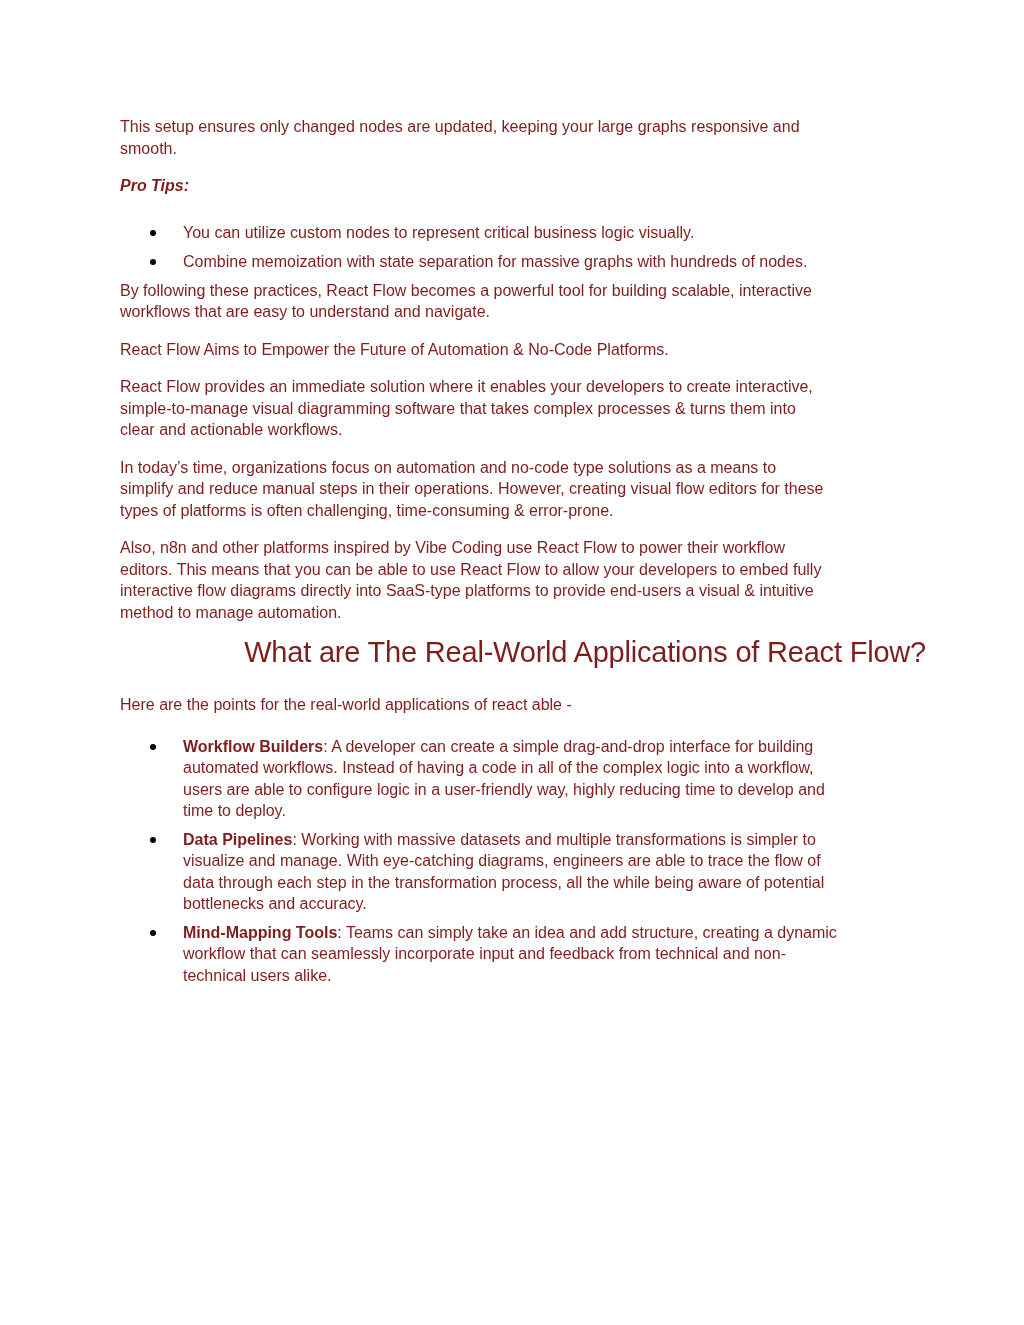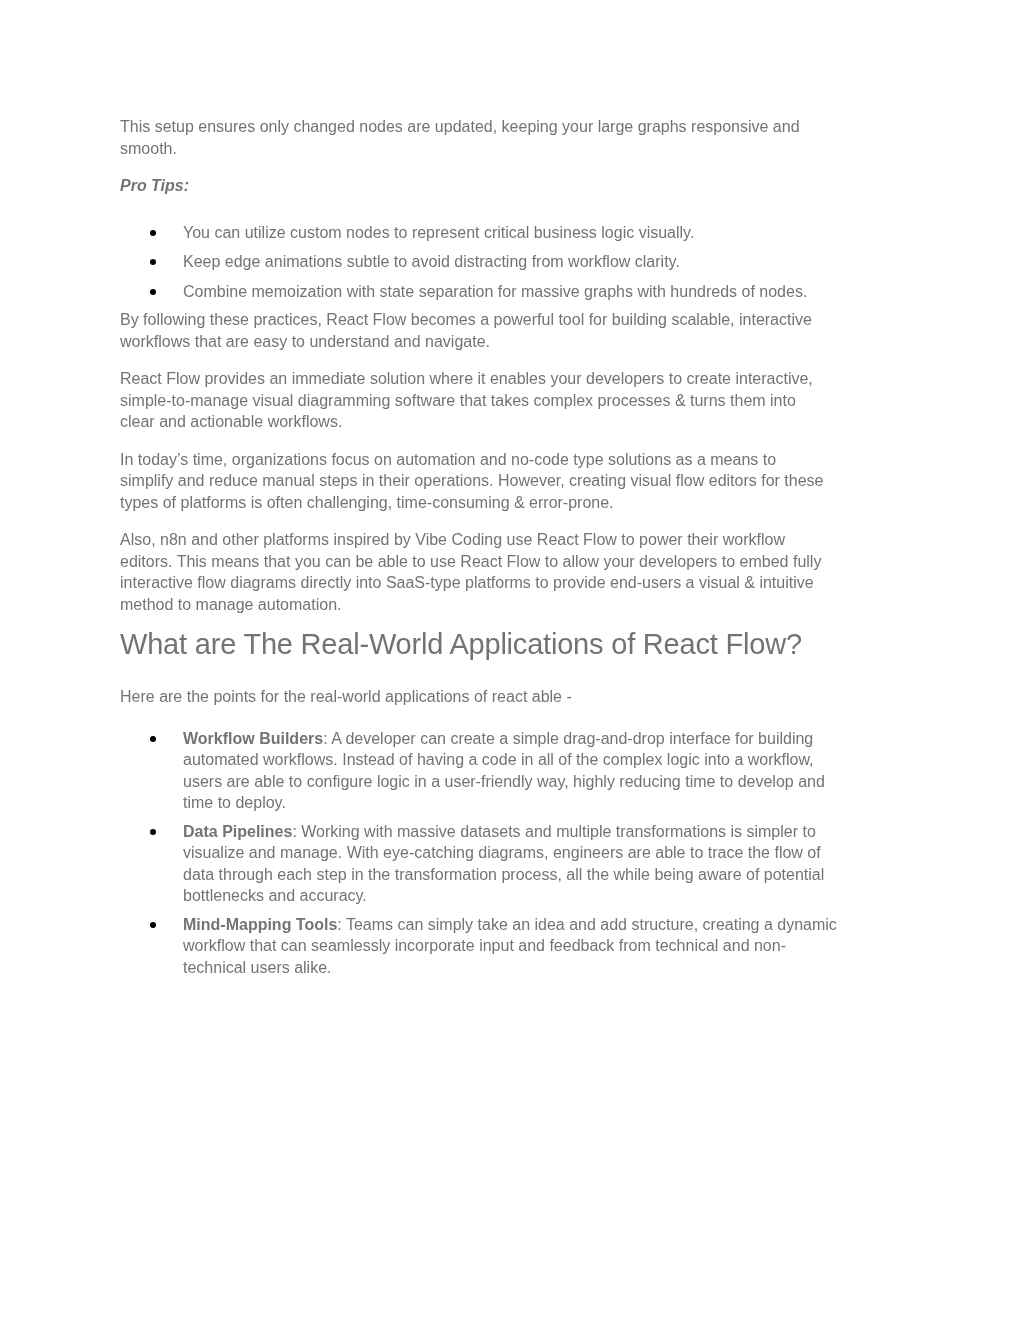--- a/index.html
+++ b/index.html
@@ -8,21 +8,21 @@
     padding: 0;
     background: #ffffff;
   }
   .page {
     position: relative;
     width: 1024px;
     height: 1325px;
     background: #ffffff;
     overflow: hidden;
     font-family: "Liberation Sans", sans-serif;
-    color: #737373;
+    color: #7f1d1d;
   }
   .content {
     box-sizing: border-box;
     width: 100%;
     height: 100%;
     padding: 116px 98px 0 120px;
     font-size: 16px;
     line-height: 21.5px;
   }
   p.doc-p {
@@ -41,20 +41,21 @@
     margin: 17px 0 25px 0;
     white-space: pre-line;
   }
   h2.doc-h2 {
     font-size: 29px;
     line-height: 37px;
     font-weight: 400;
     letter-spacing: -0.2px;
     margin: -5px 0 23px 0;
     white-space: pre-line;
+    text-align: right;
   }
   ul.tips {
     list-style: none;
     margin: 25px 0 7px 0;
     padding: 0;
   }
   ul.tips > li {
     position: relative;
     padding-left: 63px;
     margin: 0 0 8px 0;
@@ -94,28 +95,28 @@
 <div class="page">
   <div class="content">
 
     <p class="doc-p">This setup ensures only changed nodes are updated, keeping your large graphs responsive and
 smooth.</p>
 
     <p class="doc-p bold-lead">Pro Tips:</p>
 
     <ul class="tips">
       <li><span class="dot"></span><span>You can utilize custom nodes to represent critical business logic visually.</span></li>
-      <li><span class="dot"></span><span>Keep edge animations subtle to avoid distracting from workflow clarity.</span></li>
       <li><span class="dot"></span><span>Combine memoization with state separation for massive graphs with hundreds of nodes.</span></li>
     </ul>
 
     <p class="doc-p">By following these practices, React Flow becomes a powerful tool for building scalable, interactive
 workflows that are easy to understand and navigate.</p>
 
 
+    <p class="doc-p">React Flow Aims to Empower the Future of Automation &amp; No-Code Platforms.</p>
     <p class="doc-p">React Flow provides an immediate solution where it enables your developers to create interactive,
 simple-to-manage visual diagramming software that takes complex processes &amp; turns them into
 clear and actionable workflows.</p>
     <p class="doc-p">In today’s time, organizations focus on automation and no-code type solutions as a means to
 simplify and reduce manual steps in their operations. However, creating visual flow editors for these
 types of platforms is often challenging, time-consuming &amp; error-prone.</p>
     <p class="doc-p">Also, n8n and other platforms inspired by Vibe Coding use React Flow to power their workflow
 editors. This means that you can be able to use React Flow to allow your developers to embed fully
 interactive flow diagrams directly into SaaS-type platforms to provide end-users a visual &amp; intuitive
 method to manage automation.</p>

